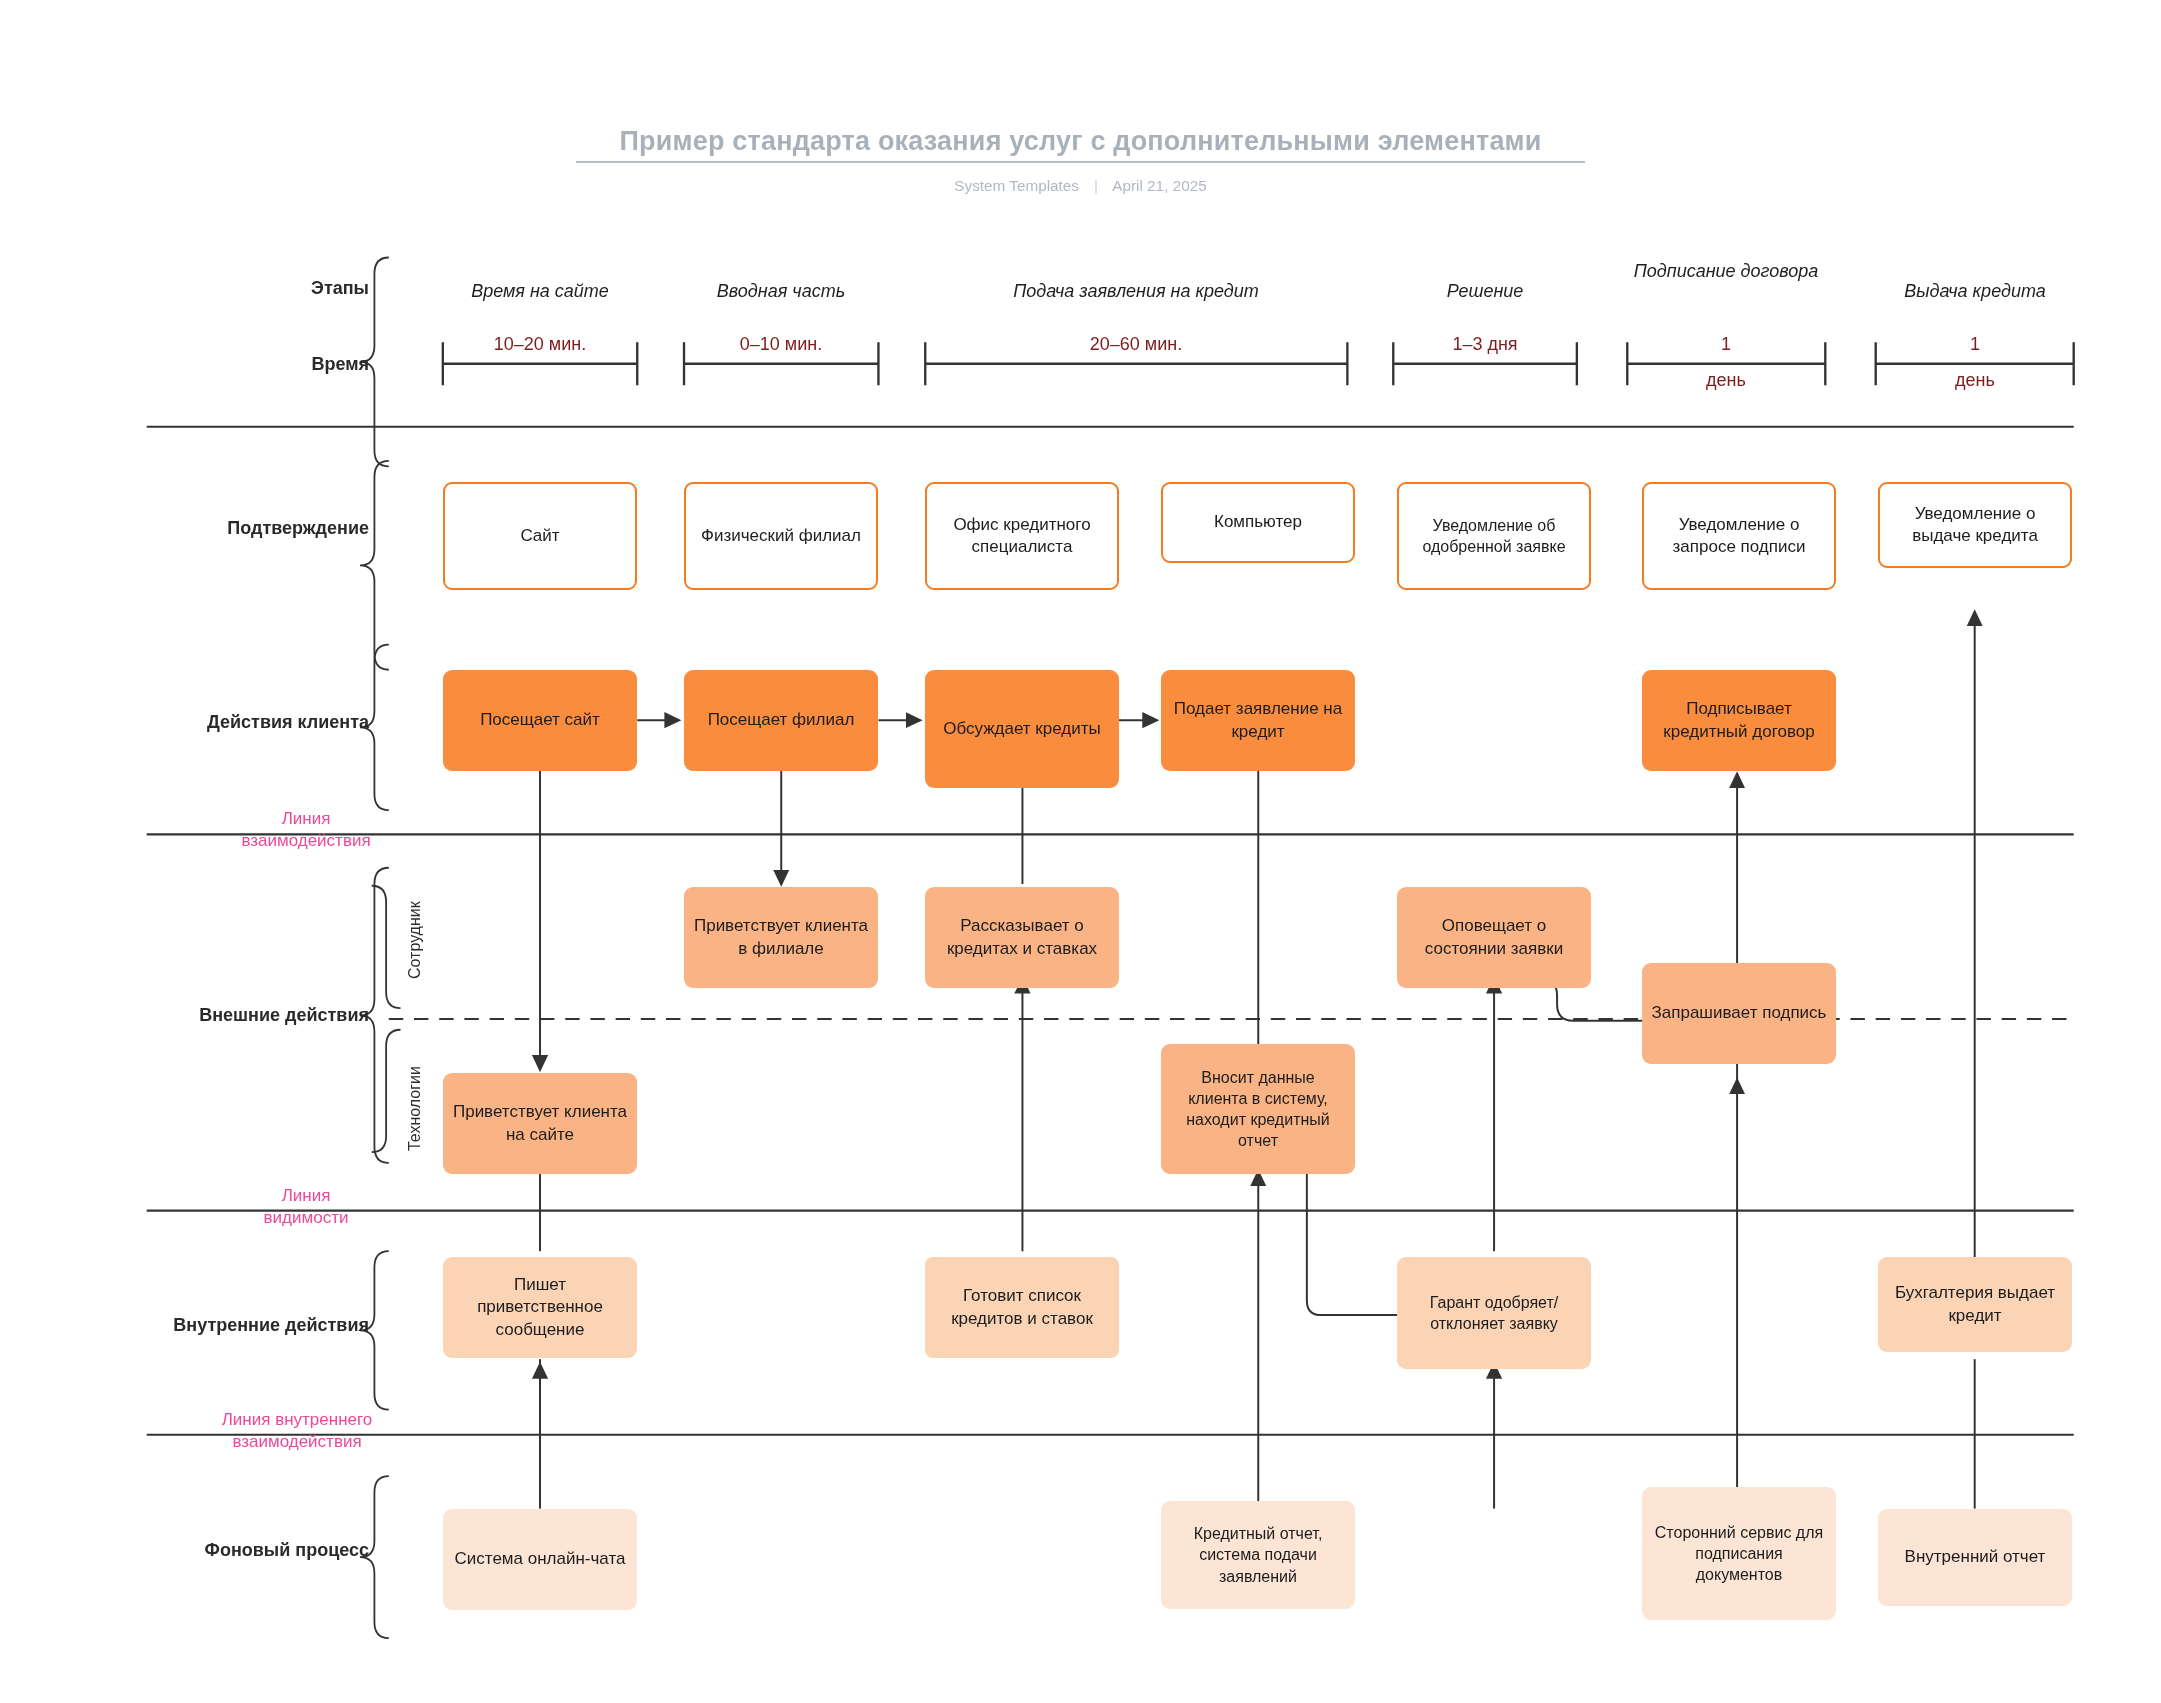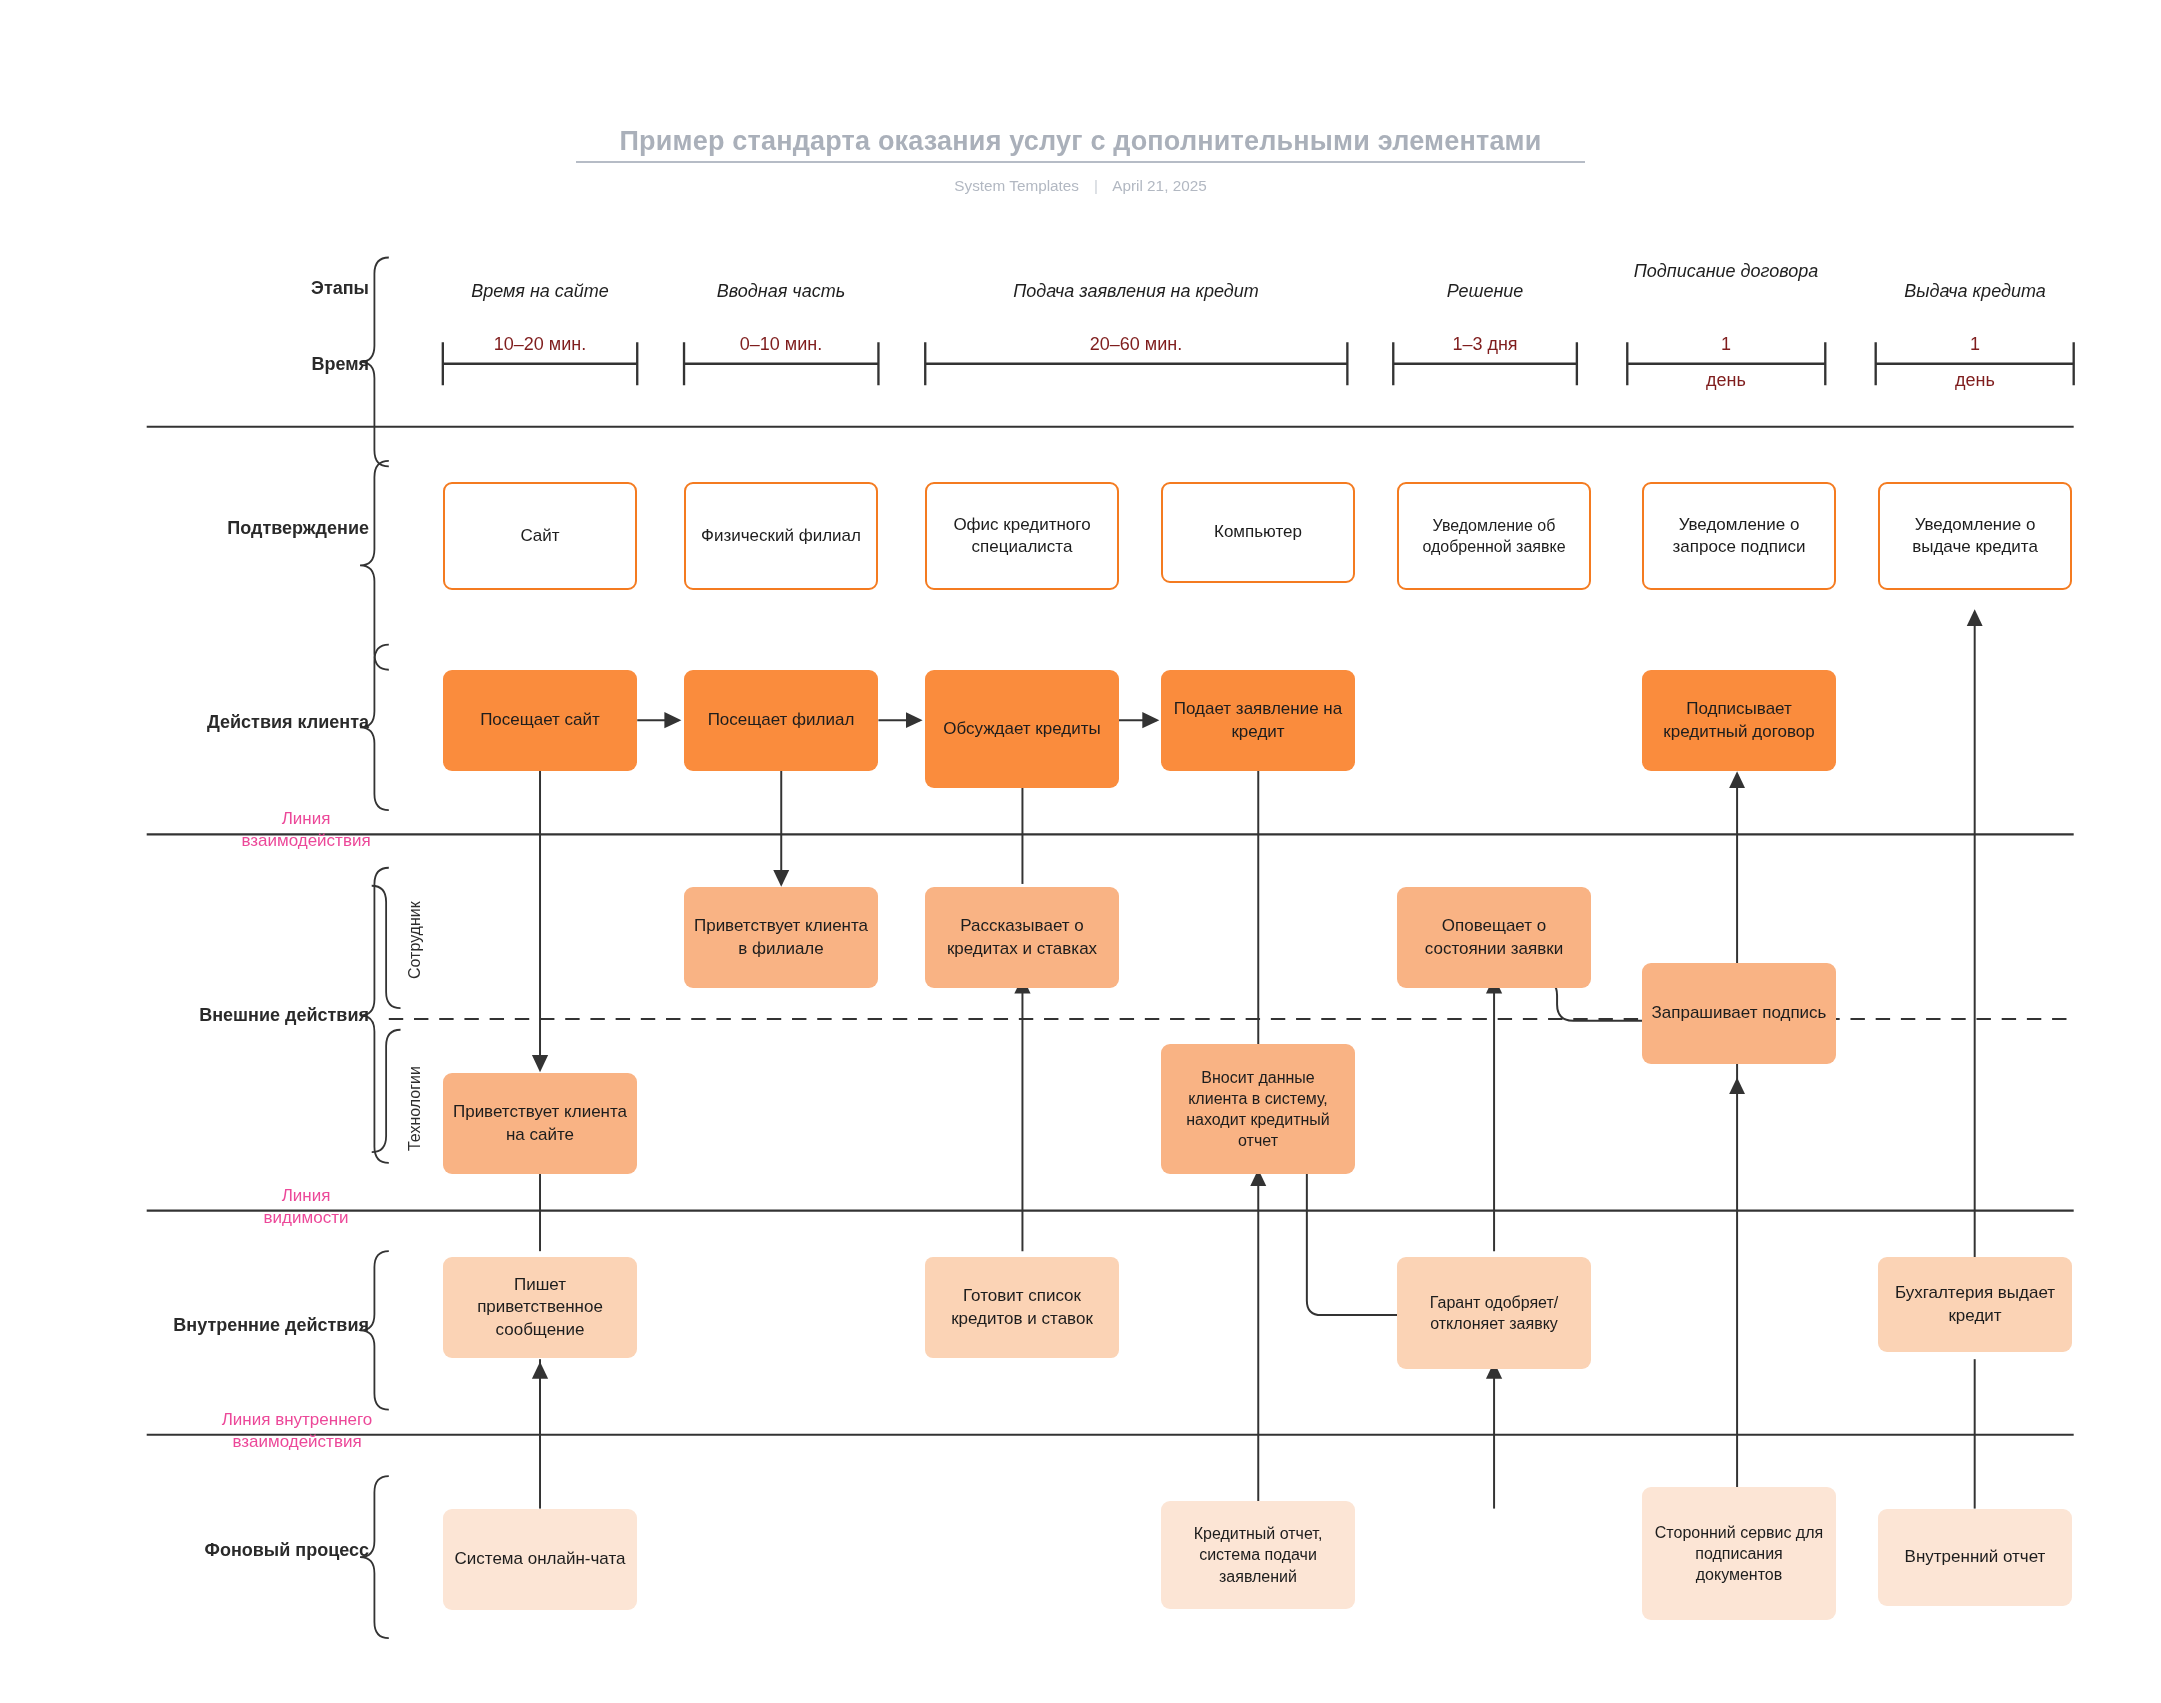--- a/index.html
+++ b/index.html
@@ -202,24 +202,24 @@
   <div class="time-val" style="left:925px; top:333px; width:422px;">20–60 мин.</div>
   <div class="time-val" style="left:1393px; top:333px; width:184px;">1–3 дня</div>
   <div class="time-val" style="left:1627px; top:333px; width:198px;">1</div>
   <div class="time-val" style="left:1627px; top:369px; width:198px;">день</div>
   <div class="time-val" style="left:1876px; top:333px; width:198px;">1</div>
   <div class="time-val" style="left:1876px; top:369px; width:198px;">день</div>
 
   <div class="node evidence" style="left:443px;  top:482px; width:194px; height:108px;">Сайт</div>
   <div class="node evidence" style="left:684px;  top:482px; width:194px; height:108px;">Физический филиал</div>
   <div class="node evidence" style="left:925px; top:482px; width:194px; height:108px;">Офис кредитного специалиста</div>
-  <div class="node evidence" style="left:1161px; top:482px; width:194px; height:101px;">Компьютер</div>
+  <div class="node evidence" style="left:1161px; top:482px; width:194px; height:81px;">Компьютер</div>
   <div class="node evidence small" style="left:1397px; top:482px; width:194px; height:108px;">Уведомление об одобренной заявке</div>
   <div class="node evidence" style="left:1642px; top:482px; width:194px; height:108px;">Уведомление о запросе подписи</div>
-  <div class="node evidence" style="left:1878px; top:482px; width:194px; height:108px;">Уведомление о выдаче кредита</div>
+  <div class="node evidence" style="left:1878px; top:482px; width:194px; height:86px;">Уведомление о выдаче кредита</div>
 
   <div class="node customer" style="left:443px;  top:670px; width:194px; height:101px;">Посещает сайт</div>
   <div class="node customer" style="left:684px;  top:670px; width:194px; height:101px;">Посещает филиал</div>
   <div class="node customer" style="left:925px; top:670px; width:194px; height:118px;">Обсуждает кредиты</div>
   <div class="node customer" style="left:1161px; top:670px; width:194px; height:101px;">Подает заявление на кредит</div>
   <div class="node customer" style="left:1642px; top:670px; width:194px; height:101px;">Подписывает кредитный договор</div>
 
   <div class="node external" style="left:684px;  top:887px; width:194px; height:101px;">Приветствует клиента в филиале</div>
   <div class="node external" style="left:925px; top:887px; width:194px; height:101px;">Рассказывает о кредитах и ставках</div>
   <div class="node external" style="left:1397px; top:887px; width:194px; height:101px;">Оповещает о состоянии заявки</div>

